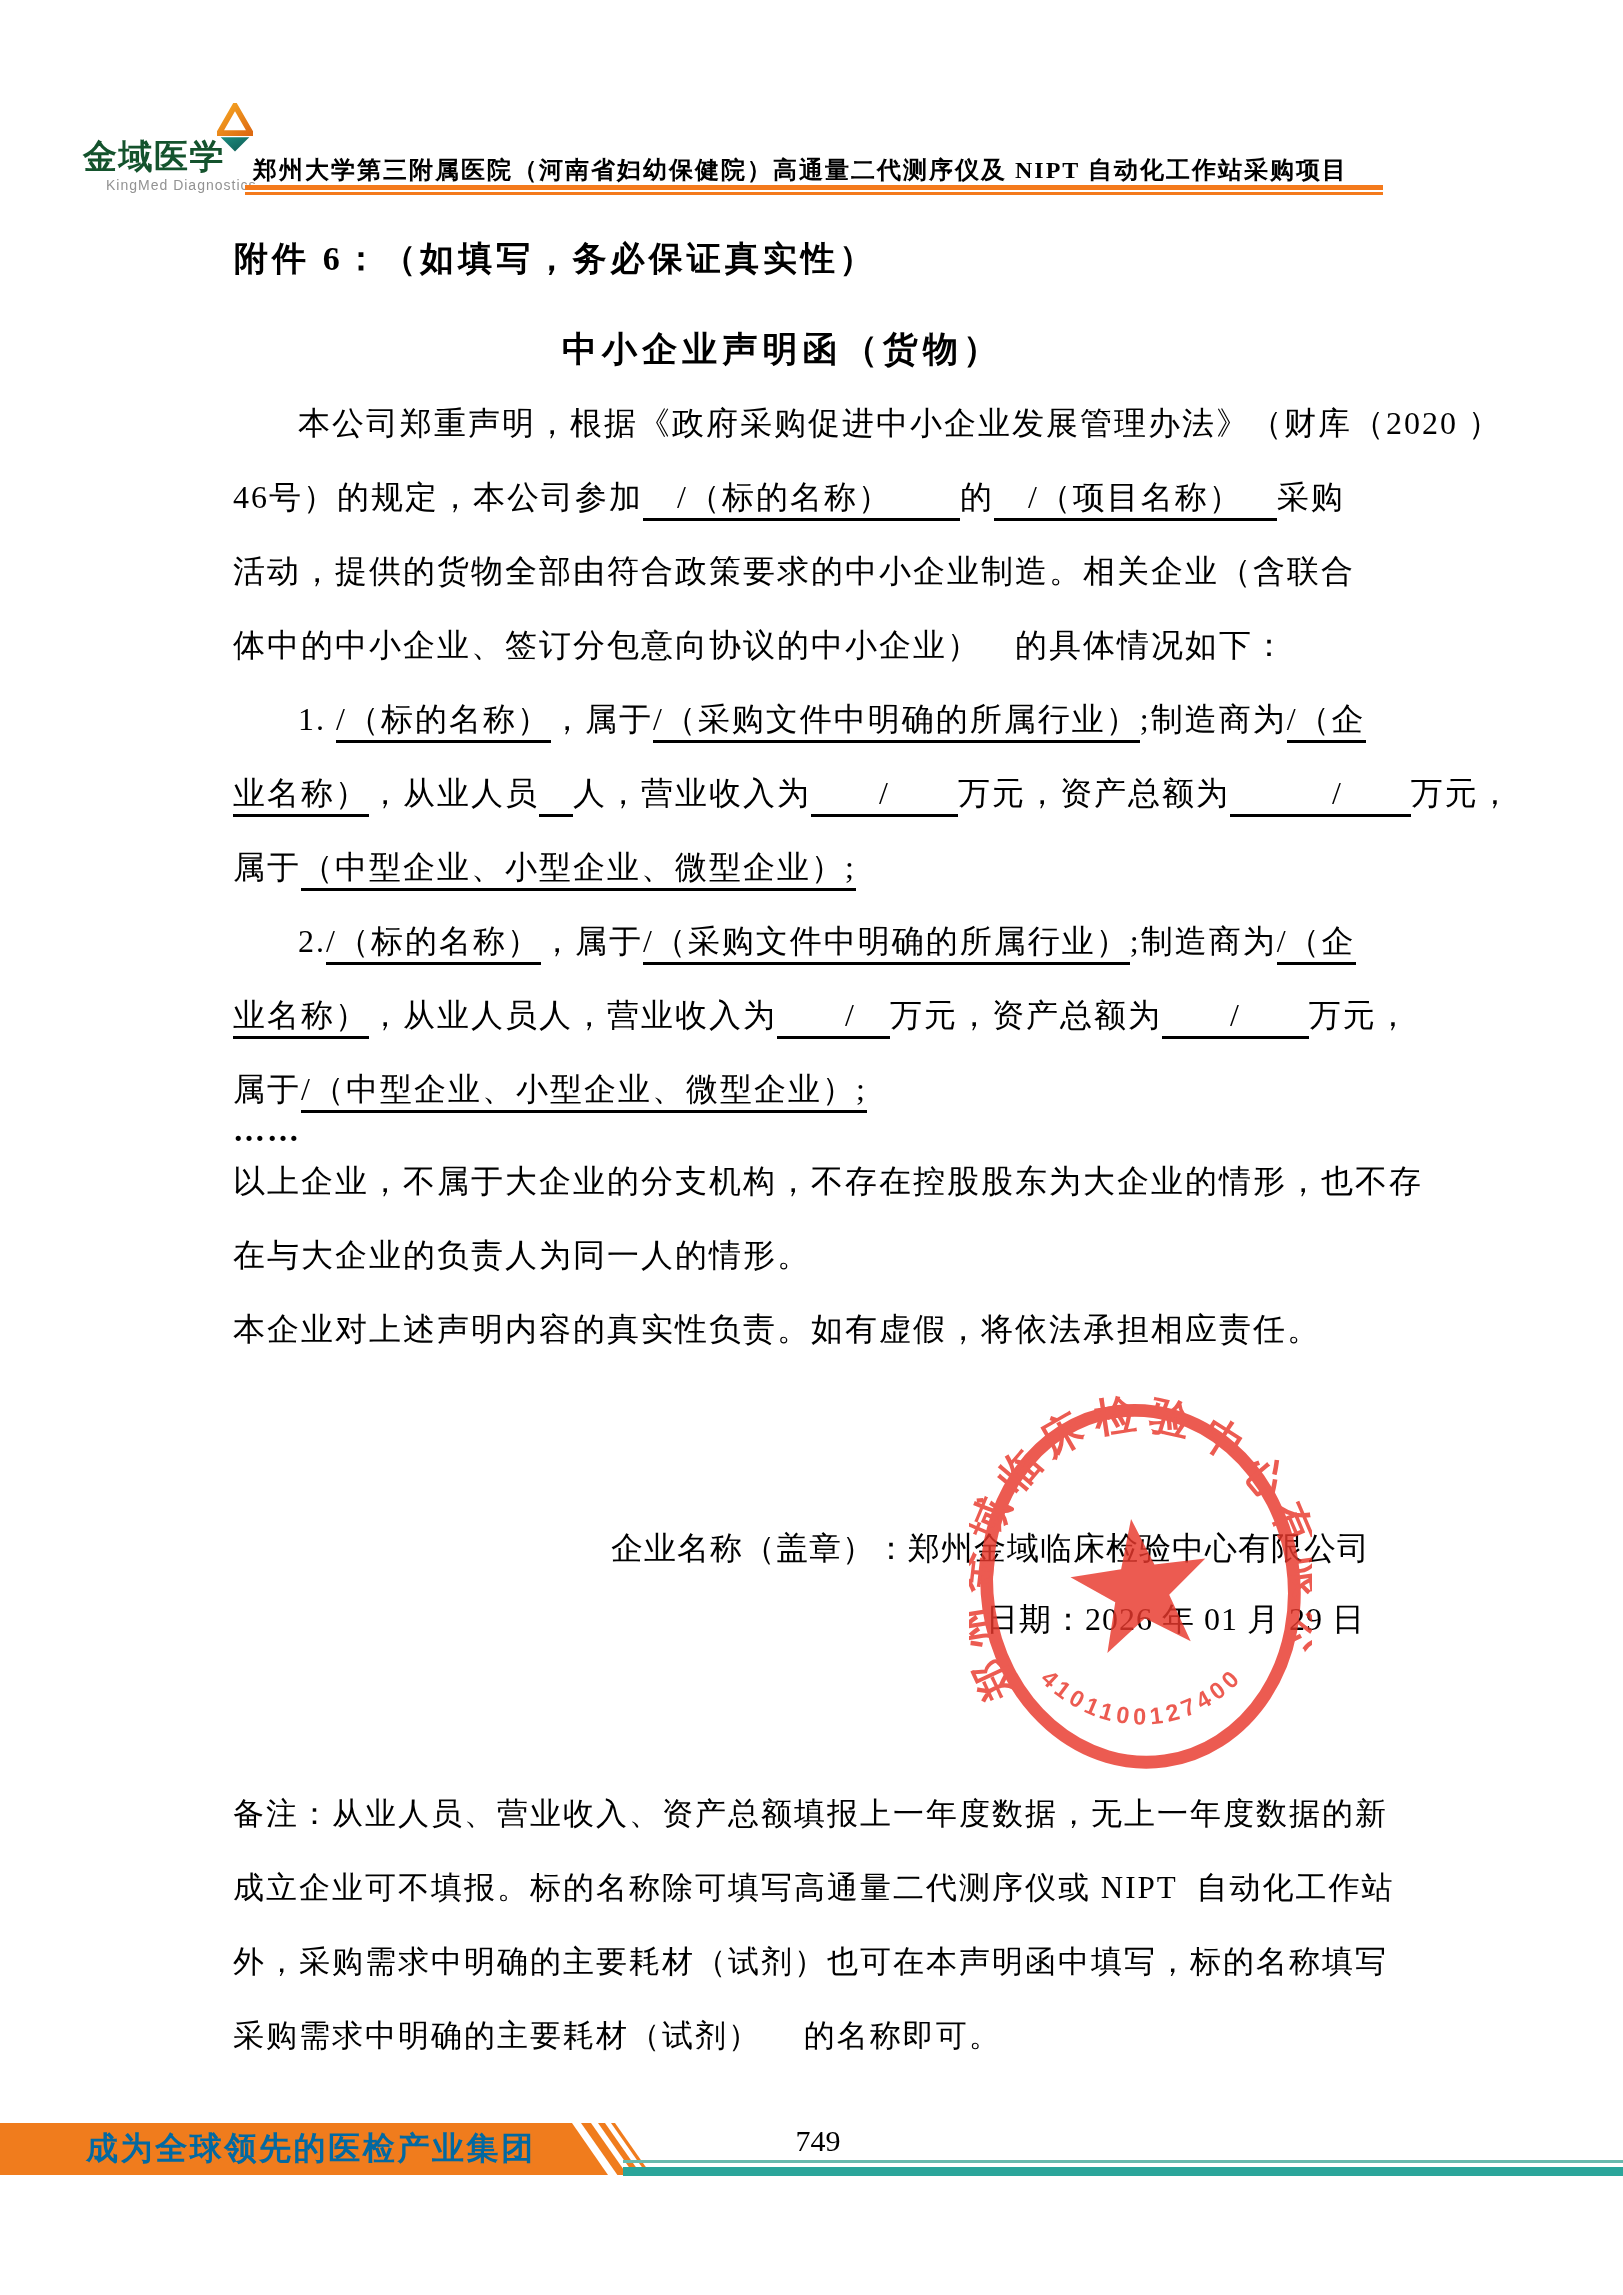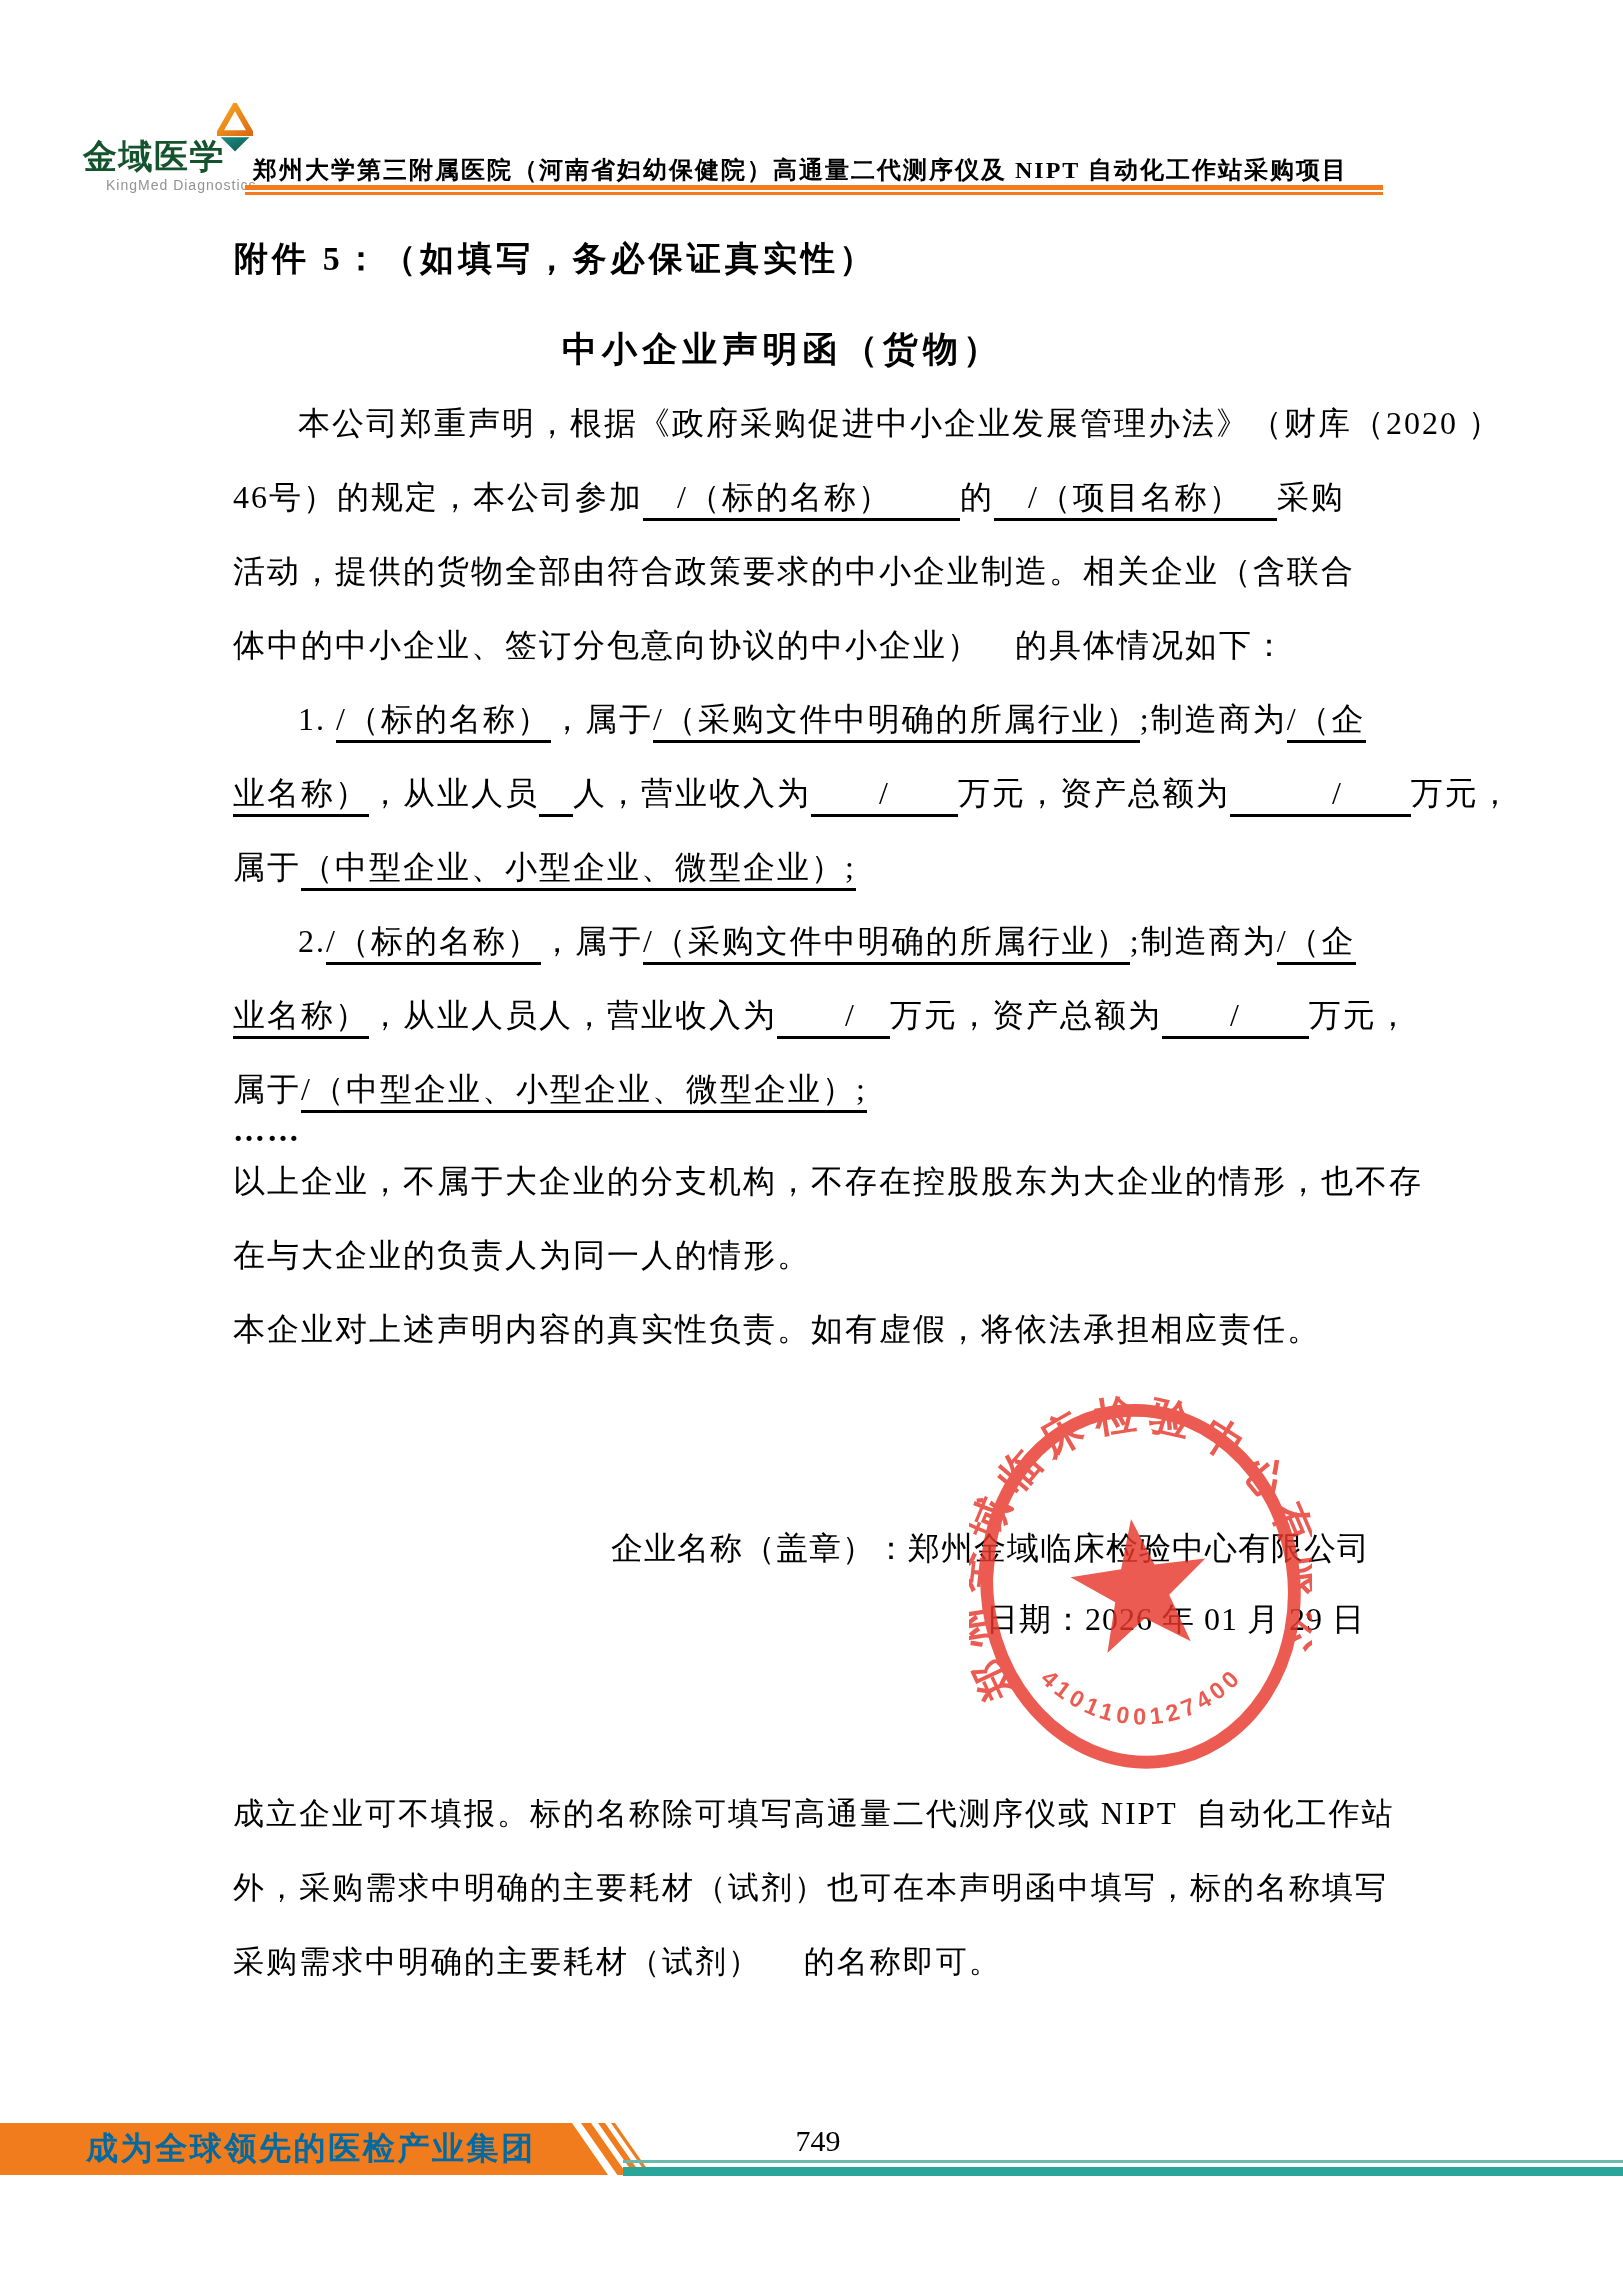--- a/index.html
+++ b/index.html
@@ -66,21 +66,21 @@
           <stop offset="1" stop-color="#0e5a52"></stop>
       </linearGradient>
     </defs>
     <path d="M35 5 L66 59 L4 59 Z" fill="none" stroke="url(#og)" stroke-width="11"></path>
     <path d="M7 67 L63 67 L35 95 Z" fill="url(#tg)"></path>
   </svg>
   <div class="header-title">郑州大学第三附属医院（河南省妇幼保健院）高通量二代测序仪及 NIPT 自动化工作站采购项目</div>
   <div class="rule-thick"></div>
   <div class="rule-thin"></div>
 
-  <div class="attachment-heading">附件 5：（如填写，务必保证真实性）</div>
+  <div class="attachment-heading">附件 6：（如填写，务必保证真实性）</div>
   <div class="doc-title">中小企业声明函（货物）</div>
 
   <div class="body-block">
     <div class="bline indent"><span>本公司郑重声明，根据《政府采购促进中小企业发展管理办法》（财库（2020 ）</span></div>
     <div class="bline"><span>46号）的规定，本公司参加</span><span class="useg">　/（标的名称）　　</span><span>的</span><span class="useg">　/（项目名称）　</span><span>采购</span></div>
     <div class="bline"><span>活动，提供的货物全部由符合政策要求的中小企业制造。相关企业（含联合</span></div>
     <div class="bline"><span>体中的中小企业、签订分包意向协议的中小企业）　的具体情况如下：</span></div>
     <div class="bline indent"><span>1. </span><span class="useg">/（标的名称）</span><span>，属于</span><span class="useg">/（采购文件中明确的所属行业）</span><span>;制造商为</span><span class="useg">/（企</span></div>
     <div class="bline"><span class="useg">业名称）</span><span>，从业人员</span><span class="useg">　</span><span>人，营业收入为</span><span class="useg">　　/　　</span><span>万元，资产总额为</span><span class="useg">　　　/　　</span><span>万元，</span></div>
     <div class="bline"><span>属于</span><span class="useg">（中型企业、小型企业、微型企业）;</span></div>
@@ -106,20 +106,21 @@
         <textPath href="#sealArc" xlink:href="#sealArc" startOffset="18" textLength="1390" lengthAdjust="spacing">郑州金域临床检验中心有限公司</textPath>
       </text>
       <polygon points="335,245 367.9,339.7 468.2,341.7 388.3,402.3 417.3,498.3 335,441 252.7,498.3 281.7,402.3 201.8,341.7 302.1,339.7"></polygon>
       <text font-size="46" font-weight="bold" font-family="Liberation Sans, DejaVu Sans, sans-serif" fill="#e8382c">
         <textPath href="#numArc" xlink:href="#numArc" startOffset="25" textLength="440" lengthAdjust="spacing">4101100127400</textPath>
       </text>
     </g>
   </svg>
 
   <div class="notes-block">
+    <div class="nline">备注：从业人员、营业收入、资产总额填报上一年度数据，无上一年度数据的新</div>
     <div class="nline">成立企业可不填报。标的名称除可填写高通量二代测序仪或 NIPT  自动化工作站</div>
     <div class="nline">外，采购需求中明确的主要耗材（试剂）也可在本声明函中填写，标的名称填写</div>
     <div class="nline">采购需求中明确的主要耗材（试剂）　 的名称即可。</div>
   </div>
 
   <div class="footer">
     <div class="banner"></div>
     <div class="stripe s1"></div>
     <div class="stripe s2"></div>
     <div class="stripe s3"></div>

